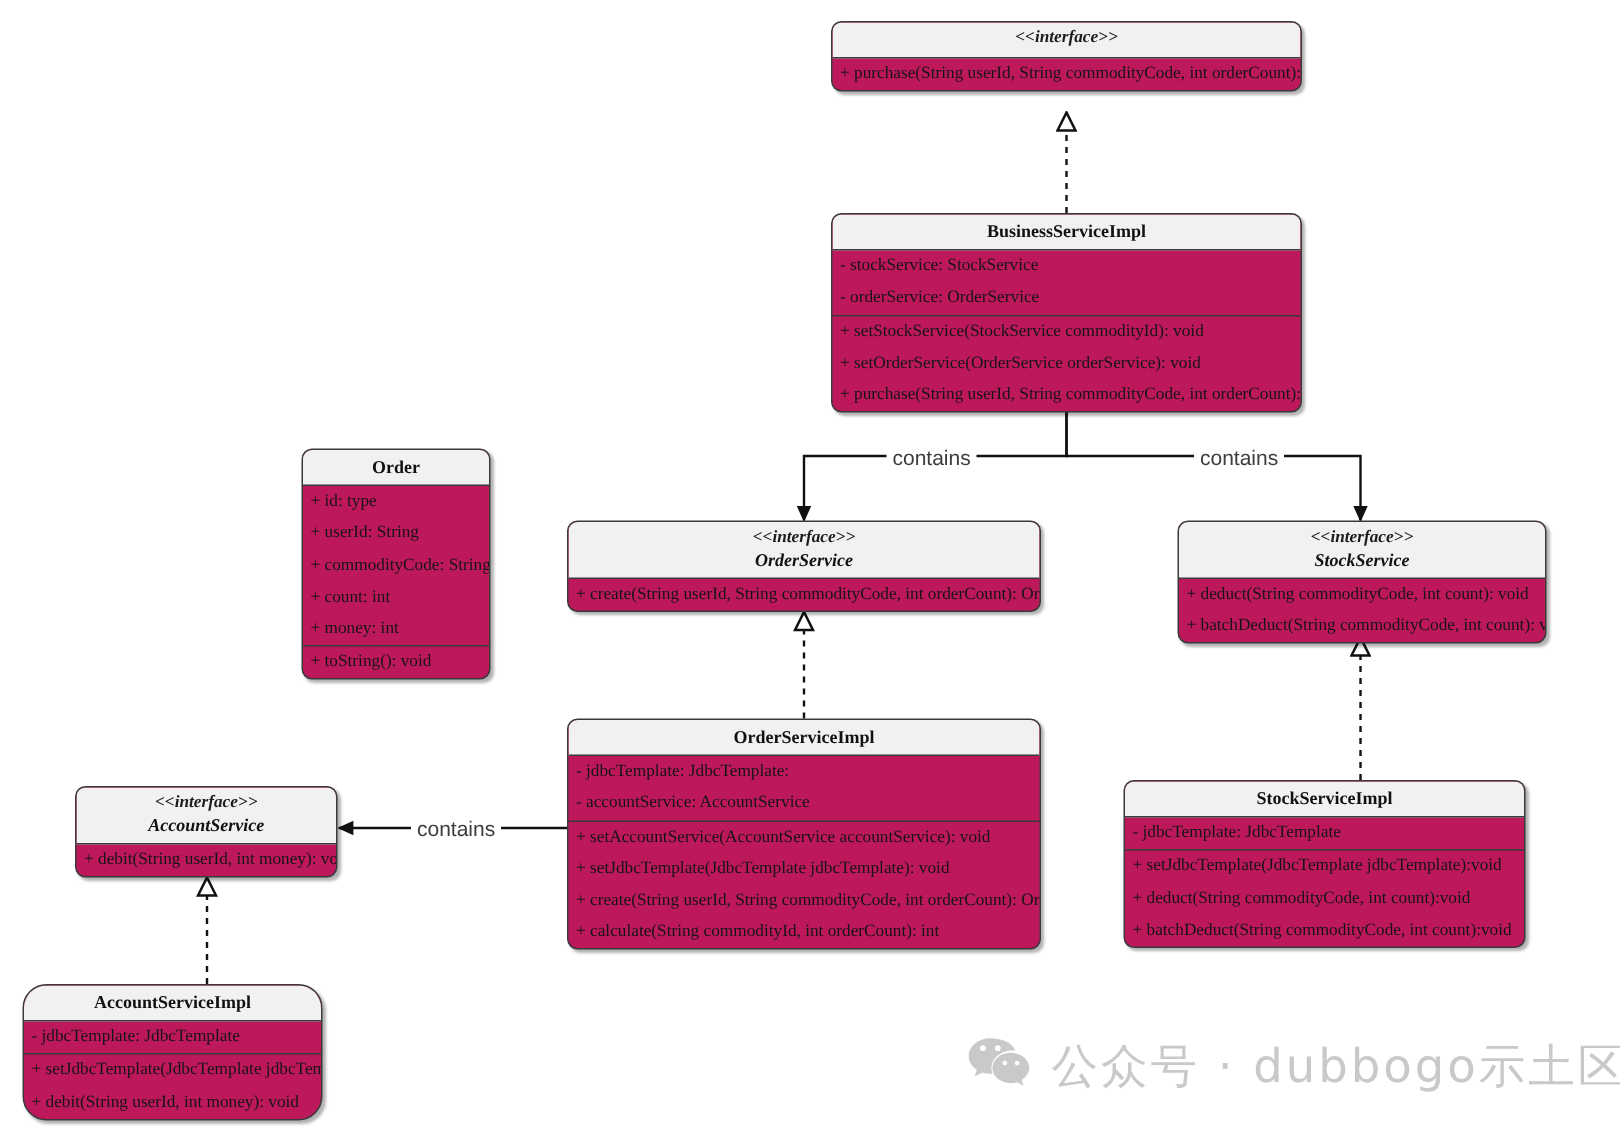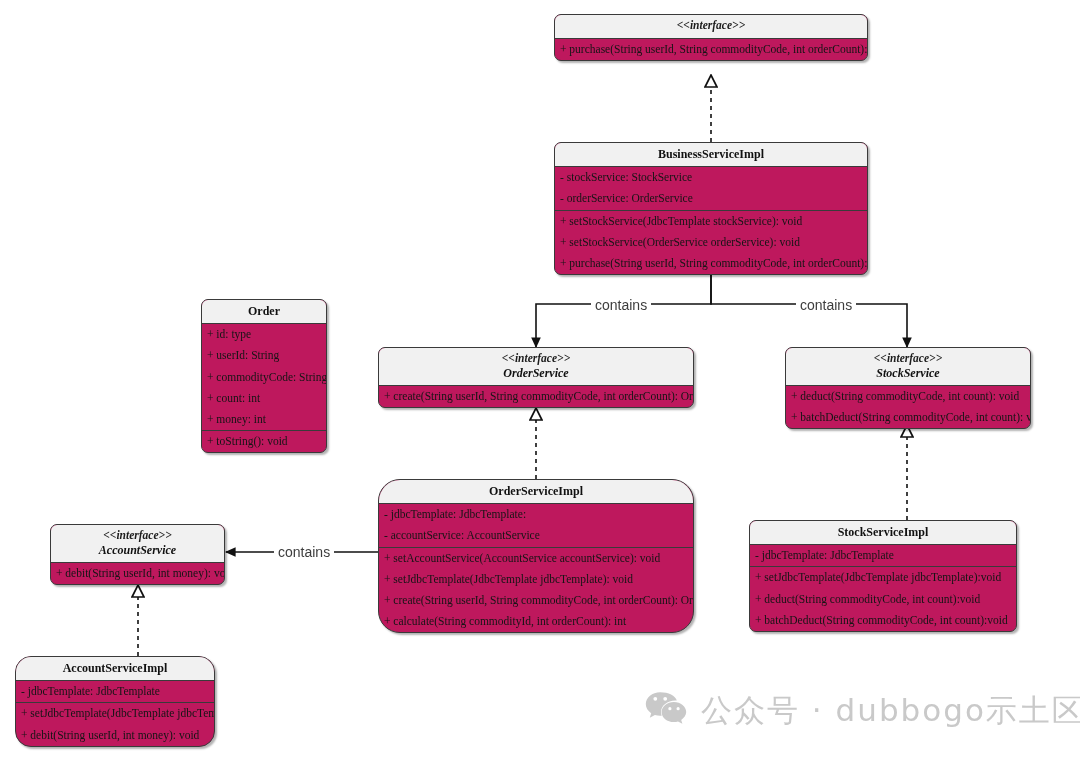--- a/index.html
+++ b/index.html
@@ -170,22 +170,22 @@
       </div>
       <div class="uml-box" style="left: 554px; top: 142px; width: 314px;">
         <div class="uml-head">
           <span class="cname">BusinessServiceImpl</span>
         </div>
         <div class="uml-compartment">
           <div class="uml-row">- stockService: StockService</div>
           <div class="uml-row">- orderService: OrderService</div>
         </div>
         <div class="uml-compartment">
-          <div class="uml-row">+ setStockService(JdbcTemplate stockService): void</div>
-          <div class="uml-row">+ setStockService(OrderService orderService): void</div>
+          <div class="uml-row">+ setStockService(StockService commodityId): void</div>
+          <div class="uml-row">+ setOrderService(OrderService orderService): void</div>
           <div class="uml-row">+ purchase(String userId, String commodityCode, int orderCount): void</div>
         </div>
       </div>
       <div class="uml-box" style="left: 201px; top: 299px; width: 126px;">
         <div class="uml-head">
           <span class="cname">Order</span>
         </div>
         <div class="uml-compartment">
           <div class="uml-row">+ id: type</div>
           <div class="uml-row">+ userId: String</div>
@@ -209,21 +209,21 @@
       <div class="uml-box" style="left: 785px; top: 347px; width: 246px;">
         <div class="uml-head iface">
           <span class="stereo">&lt;&lt;interface&gt;&gt;</span>
           <span class="cname">StockService</span>
         </div>
         <div class="uml-compartment">
           <div class="uml-row">+ deduct(String commodityCode, int count): void</div>
           <div class="uml-row">+ batchDeduct(String commodityCode, int count): void</div>
         </div>
       </div>
-      <div class="uml-box" style="left: 378px; top: 479px; width: 316px; border-radius: 22px;">
+      <div class="uml-box" style="left: 378px; top: 479px; width: 316px;">
         <div class="uml-head">
           <span class="cname">OrderServiceImpl</span>
         </div>
         <div class="uml-compartment">
           <div class="uml-row">- jdbcTemplate: JdbcTemplate:</div>
           <div class="uml-row">- accountService: AccountService</div>
         </div>
         <div class="uml-compartment">
           <div class="uml-row">+ setAccountService(AccountService accountService): void</div>
           <div class="uml-row">+ setJdbcTemplate(JdbcTemplate jdbcTemplate): void</div>

